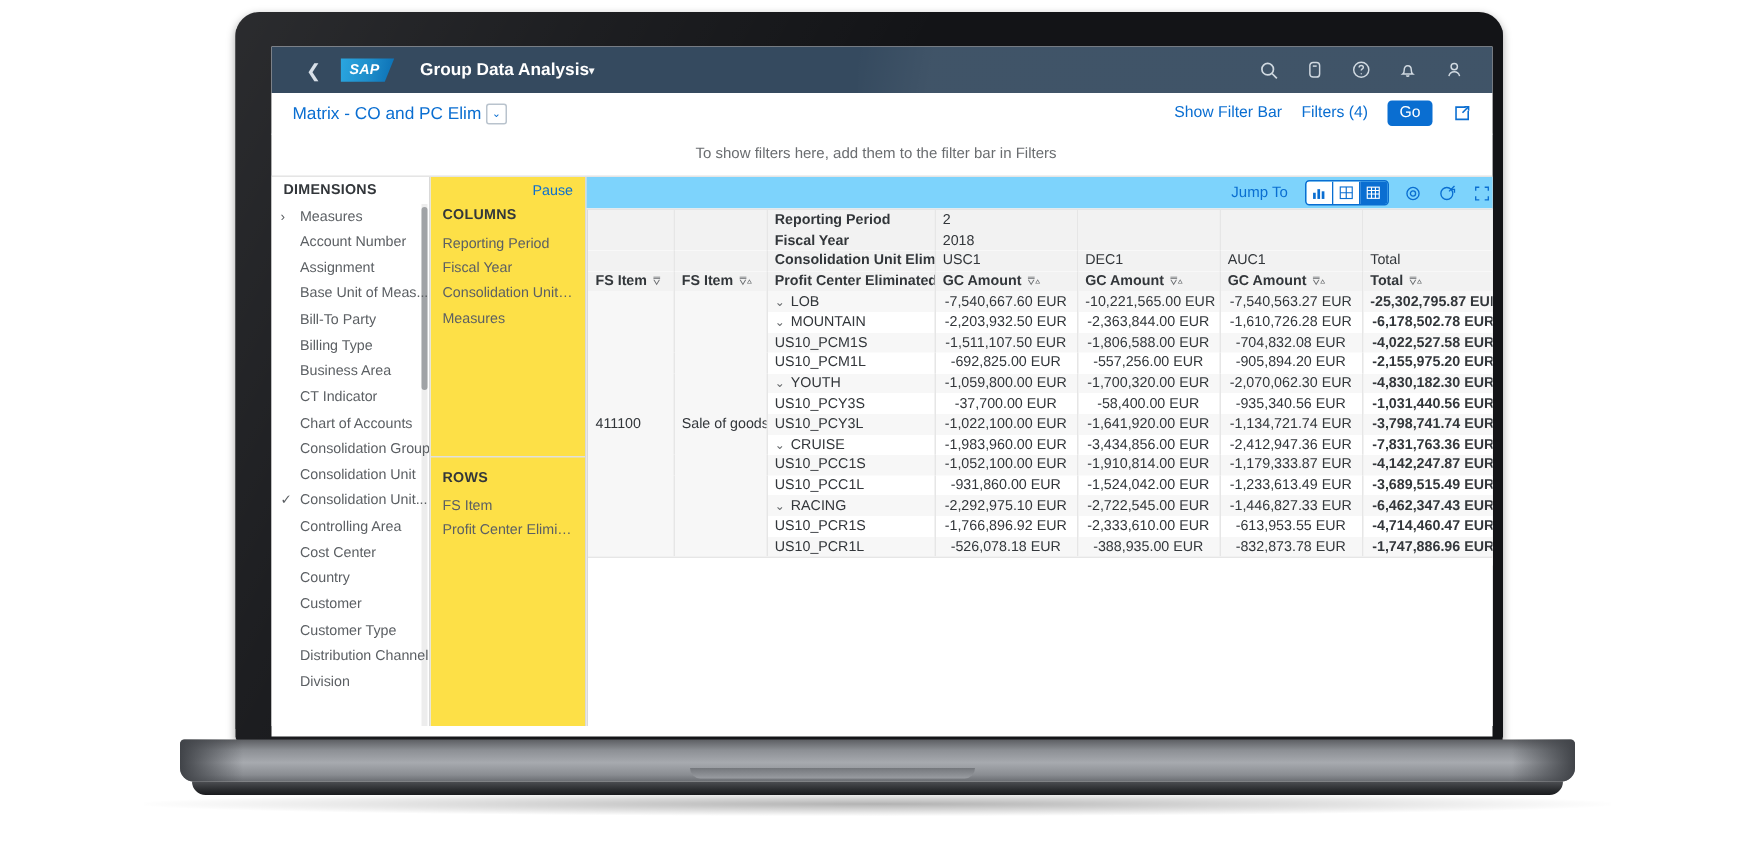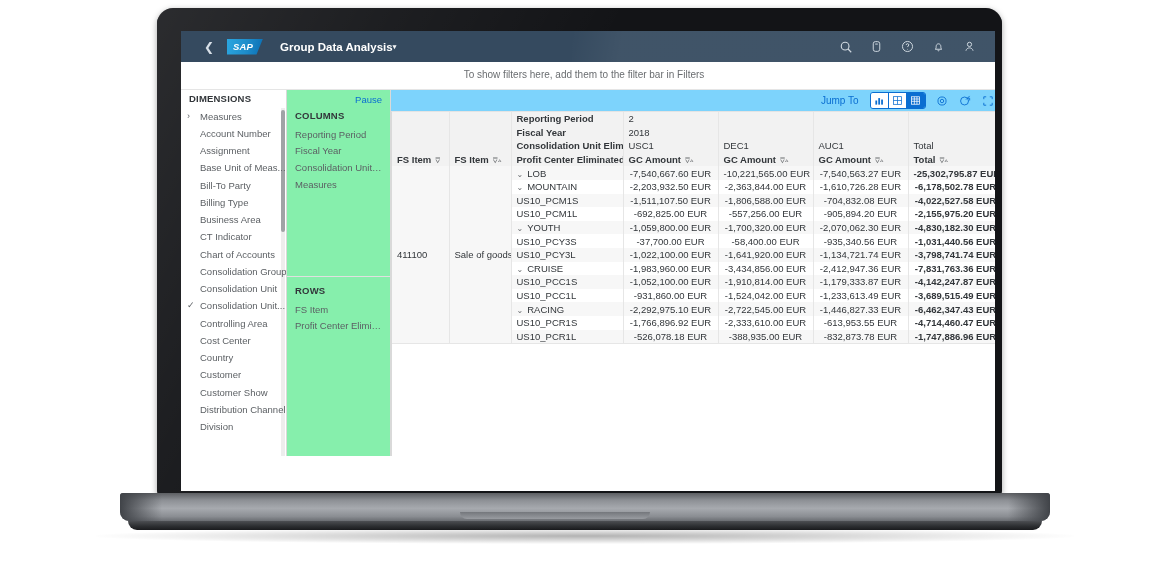--- a/index.html
+++ b/index.html
@@ -188,21 +188,21 @@
     position: absolute; right: 1px; top: 2px; width: 4px; height: 122px;
     background: #a0a3a6; border-radius: 2px;
   }
   .dim-scroll-track {
     position: absolute; right: 1px; top: 0; width: 4px; height: 100%;
     background: #ededed;
   }
 
   
   .cr-panel {
-    width: 104px; height: 100%; background: #86efac;
+    width: 104px; height: 100%; background: #fde047;
     border-right: 1px solid #d9d9d9; display: flex; flex-direction: column;
   }
   .pause-row {
     display: flex; justify-content: flex-end; padding: 4px 8px 3px 0;
   }
   .pause-link { font-size: 9.5px; color: #0a6ed1; cursor: pointer; }
   .cr-head {
     font-size: 9.5px; font-weight: bold; color: #32363a;
     padding: 2px 8px 5px 8px; letter-spacing: 0.2px;
   }
@@ -309,20 +309,36 @@
         </div>
         <div class="sb-ico">
           <svg viewBox="0 0 16 16" width="13" height="13" fill="none" stroke="#dbe3ea" stroke-width="1.2">
             <circle cx="8" cy="5.4" r="2.6"></circle>
               <path d="M3.6 13.2c.6-2.3 2.3-3.5 4.4-3.5s3.8 1.2 4.4 3.5"></path>
           </svg>
         </div>
       </div>
     </div>
 
+    <div class="varbar">
+      <span class="variant-name">Matrix - CO and PC Elim</span>
+      <span class="variant-chevron">⌄</span>
+      <div class="var-right">
+        <span class="vb-link">Show Filter Bar</span>
+        <span class="vb-link">Filters (4)</span>
+        <span class="go-btn">Go</span>
+        <span class="share-ico">
+          <svg viewBox="0 0 16 16" width="13" height="13" fill="none" stroke="#0a6ed1" stroke-width="1.3">
+            <path d="M11.2 3H3.3v10h10V6.2"></path>
+              <path d="M8.6 7.6 13.4 2.8"></path>
+              <path d="M10.2 2.6h3.4v3.3"></path>
+          </svg>
+        </span>
+      </div>
+    </div>
 
     <div class="filter-hint">To show filters here, add them to the filter bar in Filters</div>
 
     <div class="content">
 
       <div class="dim-panel">
         <div class="dim-head">DIMENSIONS</div>
         <div class="dim-list" id="dim-list">
           <div class="dim-scroll-track"></div>
           <div class="dim-scroll"></div>
@@ -335,21 +351,21 @@
             <div class="dim-item"><span class="mark"></span><span>Business Area</span></div>
             <div class="dim-item"><span class="mark"></span><span>CT Indicator</span></div>
             <div class="dim-item"><span class="mark"></span><span>Chart of Accounts</span></div>
             <div class="dim-item"><span class="mark"></span><span>Consolidation Group</span></div>
             <div class="dim-item"><span class="mark"></span><span>Consolidation Unit</span></div>
             <div class="dim-item"><span class="mark">✓</span><span>Consolidation Unit...</span></div>
             <div class="dim-item"><span class="mark"></span><span>Controlling Area</span></div>
             <div class="dim-item"><span class="mark"></span><span>Cost Center</span></div>
             <div class="dim-item"><span class="mark"></span><span>Country</span></div>
             <div class="dim-item"><span class="mark"></span><span>Customer</span></div>
-            <div class="dim-item"><span class="mark"></span><span>Customer Show</span></div>
+            <div class="dim-item"><span class="mark"></span><span>Customer Type</span></div>
             <div class="dim-item"><span class="mark"></span><span>Distribution Channel</span></div>
             <div class="dim-item"><span class="mark"></span><span>Division</span></div>
           </div>
       </div>
 
       <div class="cr-panel">
         <div class="cr-cols">
           <div class="pause-row">
             <span class="pause-link">Pause</span>
           </div>

